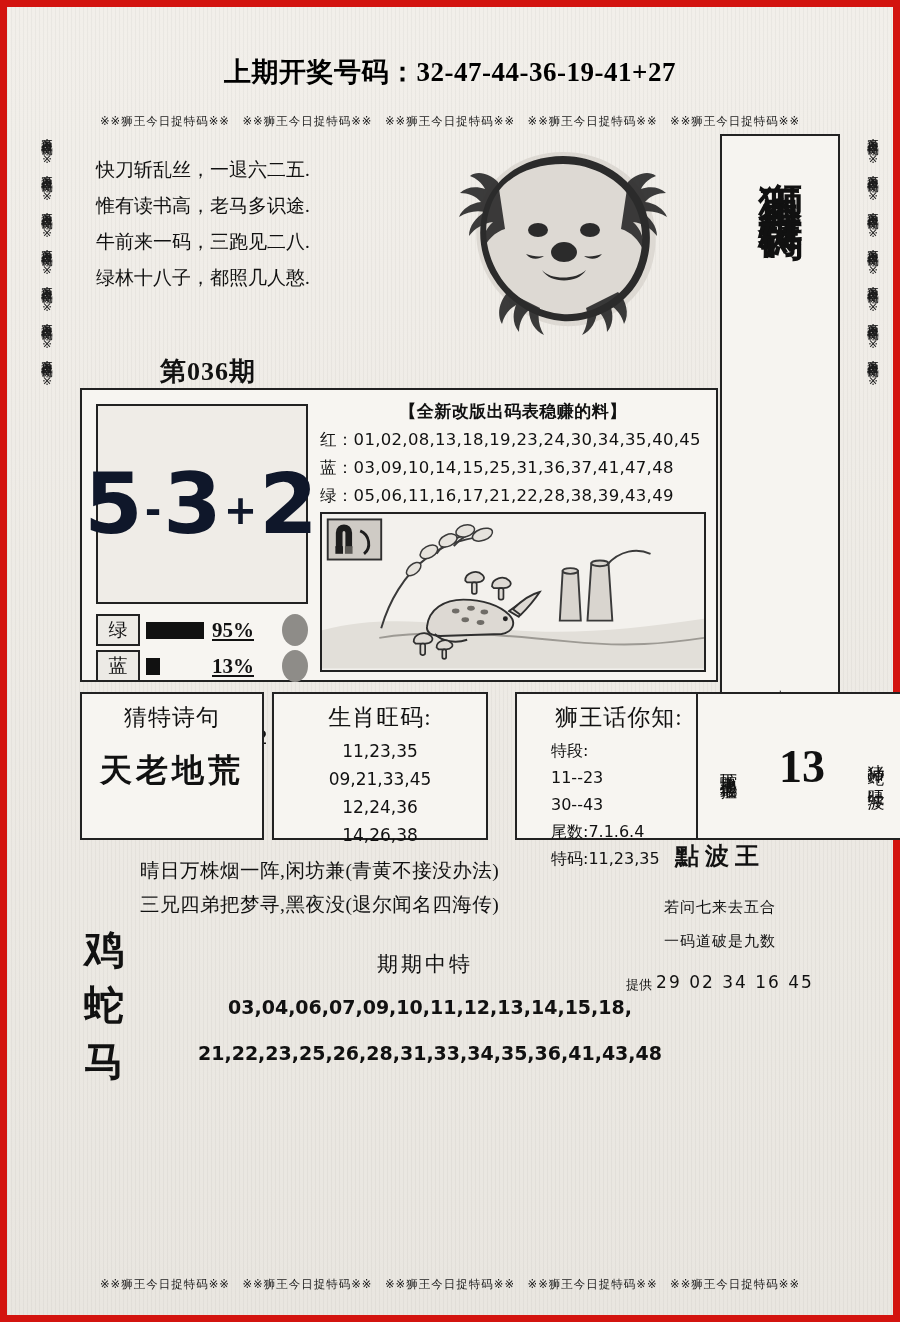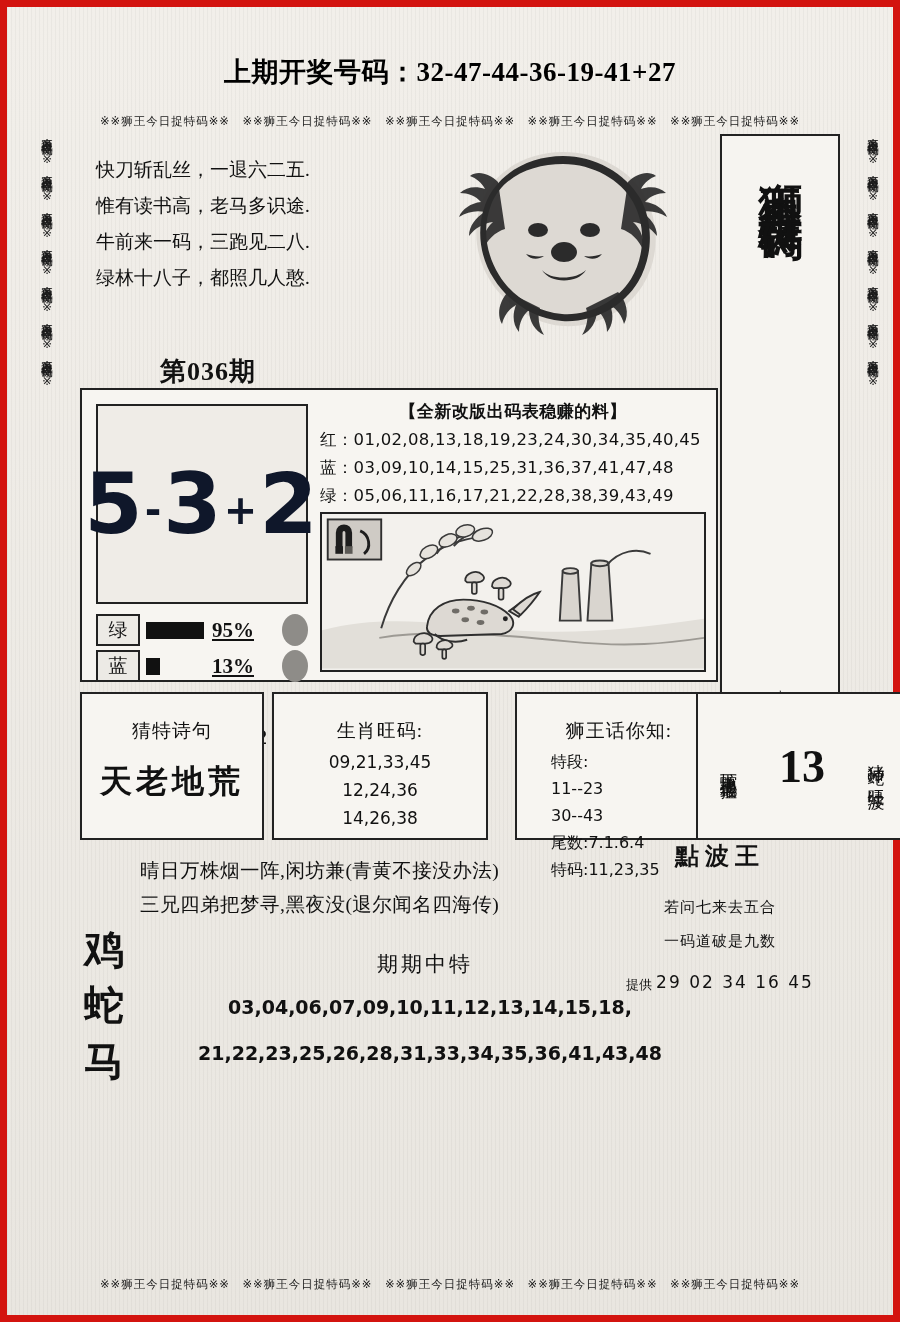--- a/index.html
+++ b/index.html
@@ -144,21 +144,21 @@
   .scene{
     position:absolute; left:238px; top:122px; right:10px; height:160px;
     border:2px solid #222; background:#f2f0ec; overflow:hidden;
   }
 
   
   .row2{ position:absolute; left:20px; top:560px; right:0; height:148px; }
   .cell{
     position:absolute; top:0; height:148px; border:2px solid #222; background:#f7f5f1;
   }
-  .cell .ch{ text-align:center; font-size:19px; padding-top:24px; letter-spacing:1px;}
+  .cell .ch{ text-align:center; font-size:23px; padding-top:8px; letter-spacing:1px;}
   .cell .big{ text-align:center; font-size:32px; font-weight:bold; margin-top:16px; letter-spacing:4px;}
   .list{ text-align:center; font-size:17px; line-height:28px; margin-top:4px; font-family:"DejaVu Sans",sans-serif;}
   .kv{ font-size:16px; line-height:27px; padding-left:34px; font-family:"DejaVu Sans",sans-serif;}
 
   .vtext{
     writing-mode:vertical-rl; text-orientation:upright;
     font-size:17px; letter-spacing:2px; line-height:1.15;
   }
 
   
@@ -348,20 +348,21 @@
       <div class="row2">
 
         <div class="cell" style="left:0; width:184px;">
           <div class="ch">猜特诗句</div>
           <div class="big">天老地荒</div>
         </div>
 
         <div class="cell" style="left:192px; width:216px;">
           <div class="ch">生肖旺码:</div>
           <div class="list">
+            <div>11,23,35</div>
             <div>09,21,33,45</div>
             <div>12,24,36</div>
             <div>14,26,38</div>
           </div>
         </div>
 
         <div class="cell" style="left:400px; width:208px;margin-left:35px;">
           <div class="ch">狮王话你知:</div>
           <div class="kv" style="margin-top:4px">特段:</div>
           <div class="kv">11--23</div>

